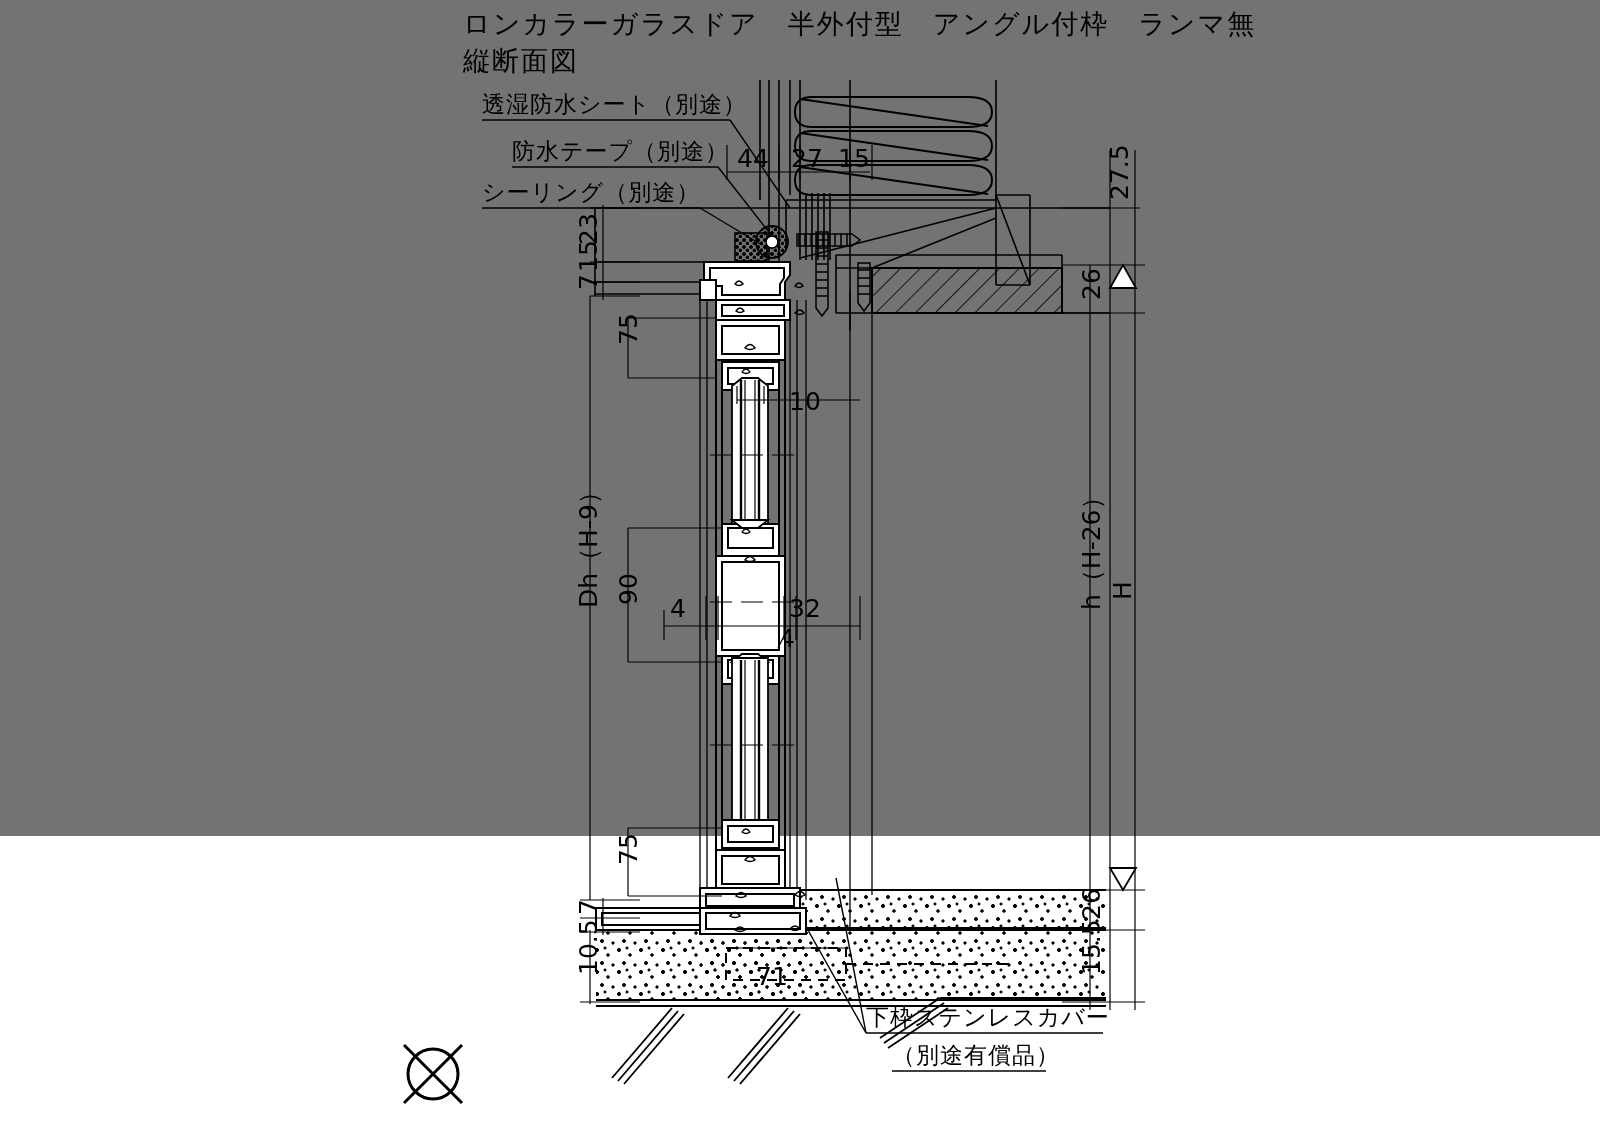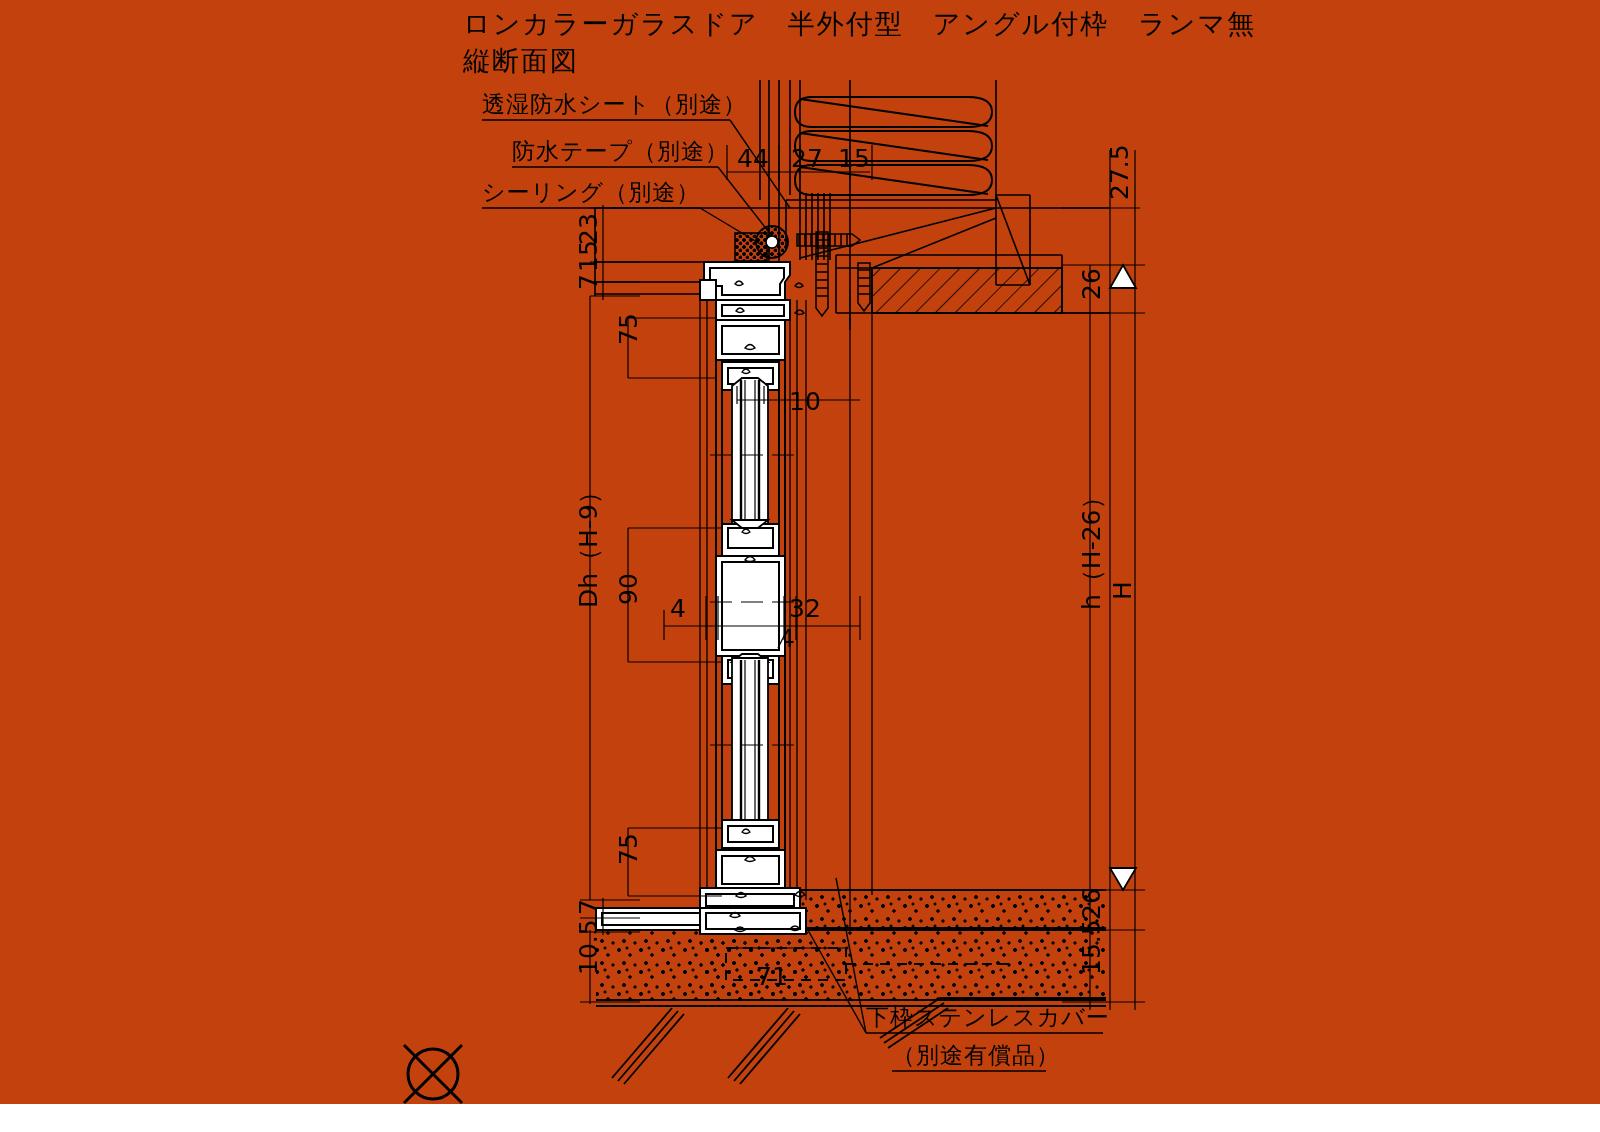--- a/index.html
+++ b/index.html
@@ -1,18 +1,18 @@
 <!DOCTYPE html>
 <html><head>
 <meta charset="utf-8">
 <style>
   html,body{margin:0;padding:0;background:#ffffff;}
   body{width:1600px;height:1132px;overflow:hidden;
        font-family:"DejaVu Sans","Liberation Sans",sans-serif;color:#000;}
-  #stage{position:relative;width:1600px;height:1104px;background:#c2410c;}
+  #stage{position:relative;width:1600px;height:836px;background:#737373;}
   svg{position:absolute;left:0;top:0;}
   .t{font-family:"DejaVu Sans","Liberation Sans",sans-serif;fill:#000;}
   .title{font-size:27px;letter-spacing:2px;}
   .lbl{font-size:23px;letter-spacing:1px;}
   .dim{font-size:25px;}
   .dimv{font-size:25px;}
 </style>
 </head>
 <body>
 

